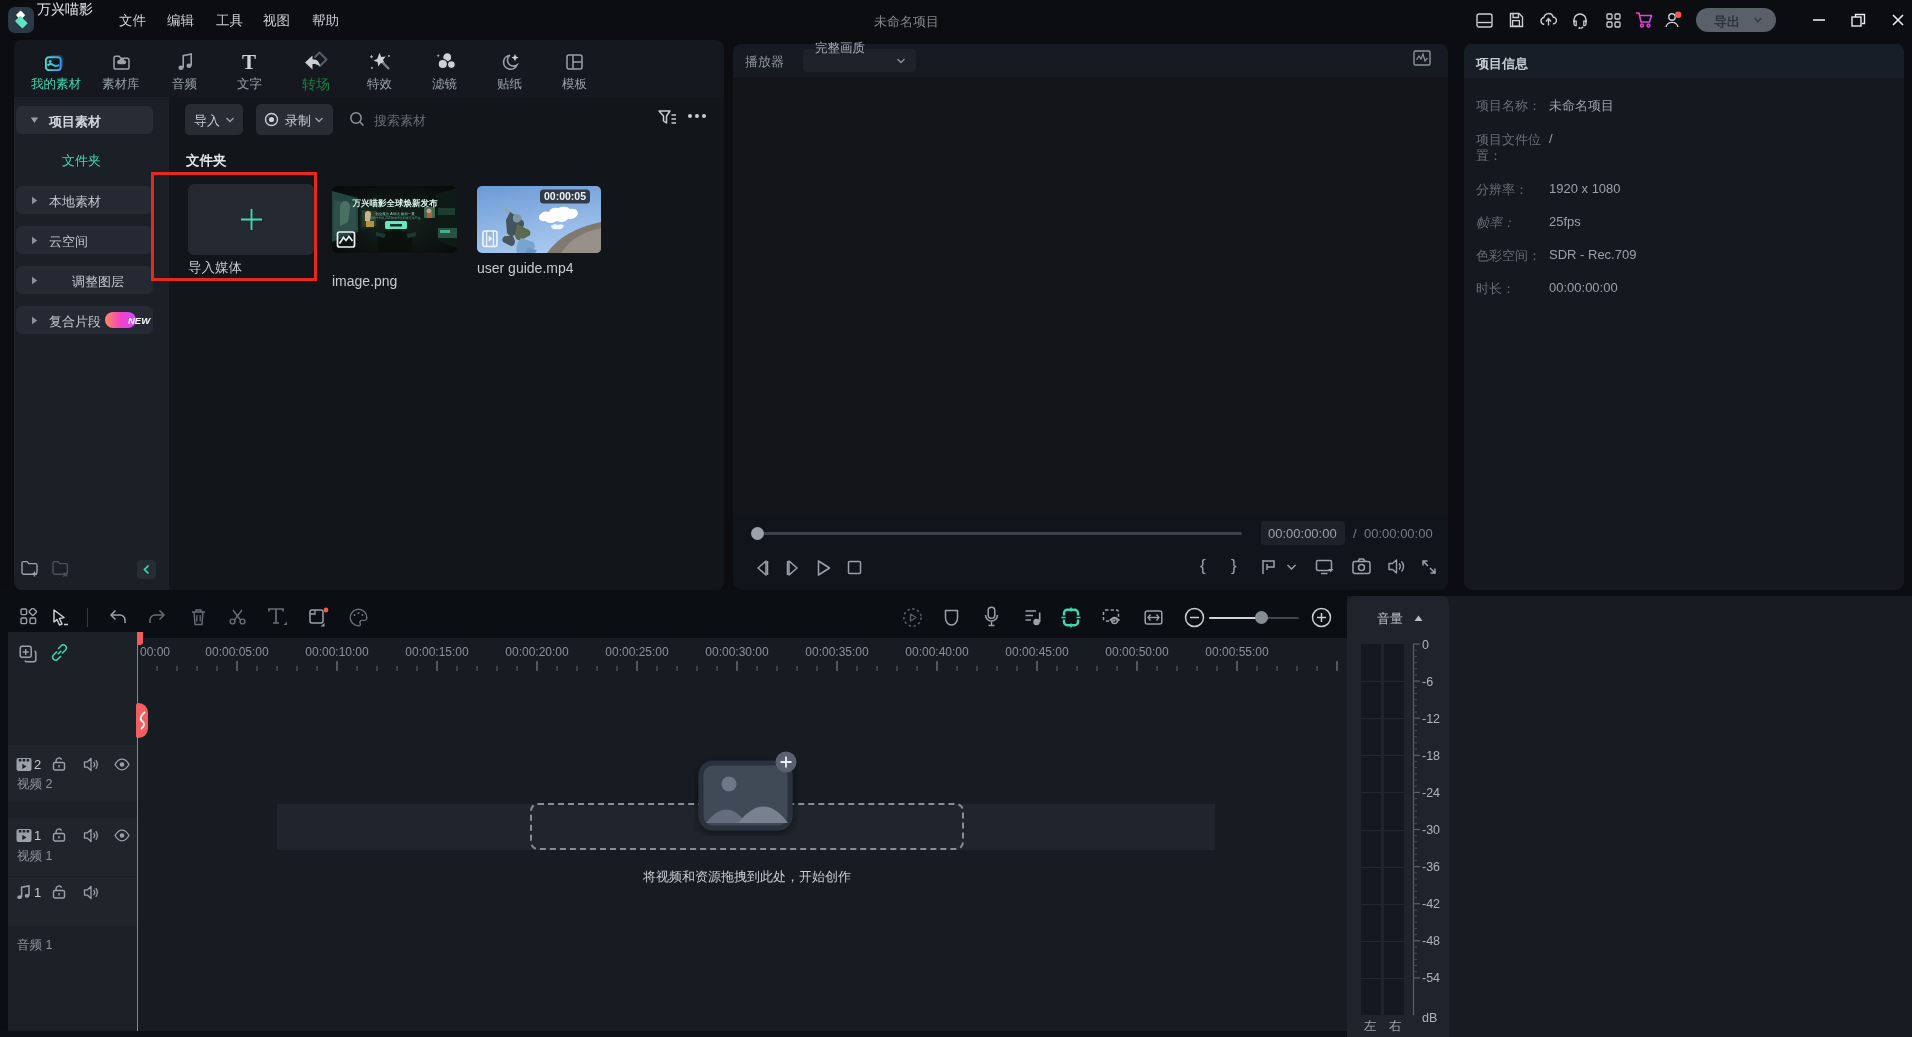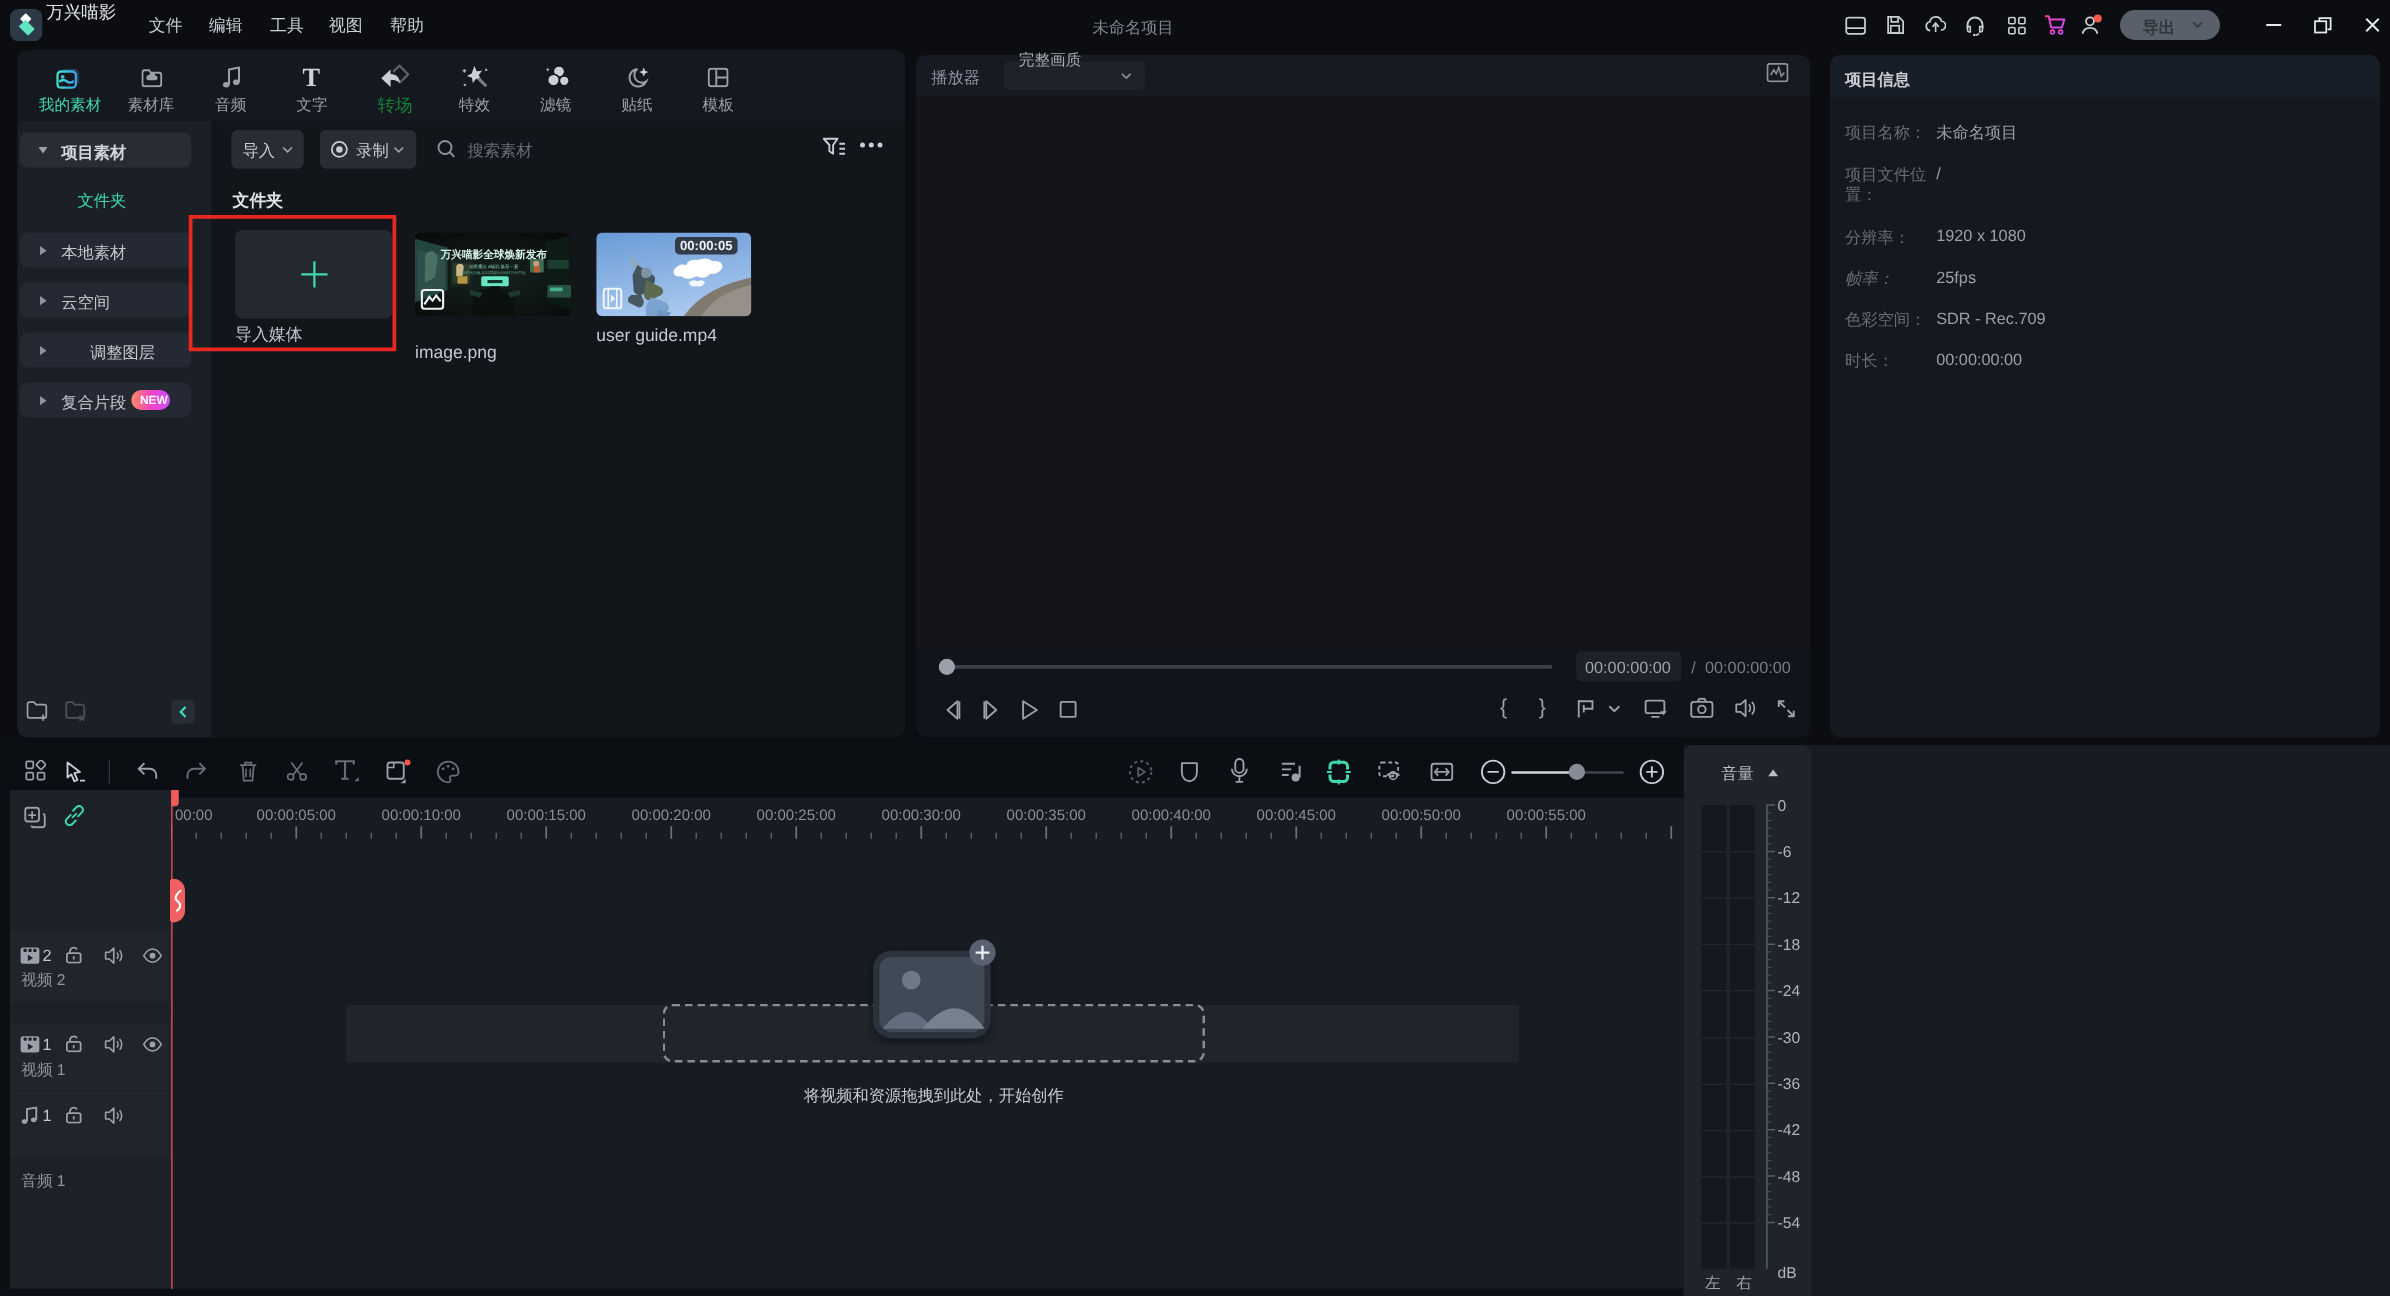--- a/index.html
+++ b/index.html
@@ -171,21 +171,21 @@
 <svg class="abs" style="left:31px;top:276px" width="7" height="9" viewBox="0 0 7 9">
     <path d="M1 0.8 L6.3 4.5 L1 8.2 Z" fill="#8d949e"></path>
   </svg>
 <div class="txt" style="left:49px;top:273px;font-size:13px;color:#c3c8cf;margin-left:23px;">调整图层</div>
 <div class="abs" style="left:16px;top:306px;width:137px;height:28px;background:#242933;border-radius:6px;"></div>
 <svg class="abs" style="left:31px;top:316px" width="7" height="9" viewBox="0 0 7 9">
     <path d="M1 0.8 L6.3 4.5 L1 8.2 Z" fill="#8d949e"></path>
   </svg>
 <div class="txt" style="left:49px;top:313px;font-size:13px;color:#c3c8cf;">复合片段</div>
 <div class="abs" style="left:105px;top:312px;width:31px;height:16px;background:linear-gradient(90deg,#ff8a5c,#f543c8,#c84bff);border-radius:8px;"></div>
-<div class="txt" style="left:112px;top:315px;font-size:9.5px;color:#fff;font-weight:bold;">NEW</div>
+<div class="txt" style="left:128px;top:315px;font-size:9.5px;color:#fff;font-weight:bold;font-style:italic;">NEW</div>
 
 <svg class="abs" style="left:21px;top:560px" width="19" height="18" viewBox="0 0 19 18">
     <path d="M1 3.2 a1.6 1.6 0 0 1 1.6 -1.6 h3.6 l1.6 2 h6.6 a1.6 1.6 0 0 1 1.6 1.6 v7.4 a1.6 1.6 0 0 1 -1.6 1.6 H2.6 A1.6 1.6 0 0 1 1 12.6 Z" fill="none" stroke="#9aa1ab" stroke-width="1.4"></path>
     <path d="M13.5 11.5 v5 M11 14 h5" stroke="#9aa1ab" stroke-width="1.4"></path>
   </svg>
 <svg class="abs" style="left:52px;top:560px" width="18" height="18" viewBox="0 0 18 18">
     <path d="M1 3.2 a1.6 1.6 0 0 1 1.6 -1.6 h3.4 l1.6 2 h6.2 a1.6 1.6 0 0 1 1.6 1.6 v7.4 a1.6 1.6 0 0 1 -1.6 1.6 H2.6 A1.6 1.6 0 0 1 1 12.6 Z" fill="none" stroke="#4c525c" stroke-width="1.4"></path>
     <path d="M11.5 12.5 l4 4 M15.5 12.5 l-4 4" stroke="#4c525c" stroke-width="1.3"></path>
   </svg>
 <div class="abs" style="left:137px;top:560px;width:19px;height:19px;background:#272d36;border-radius:4px;"></div>

